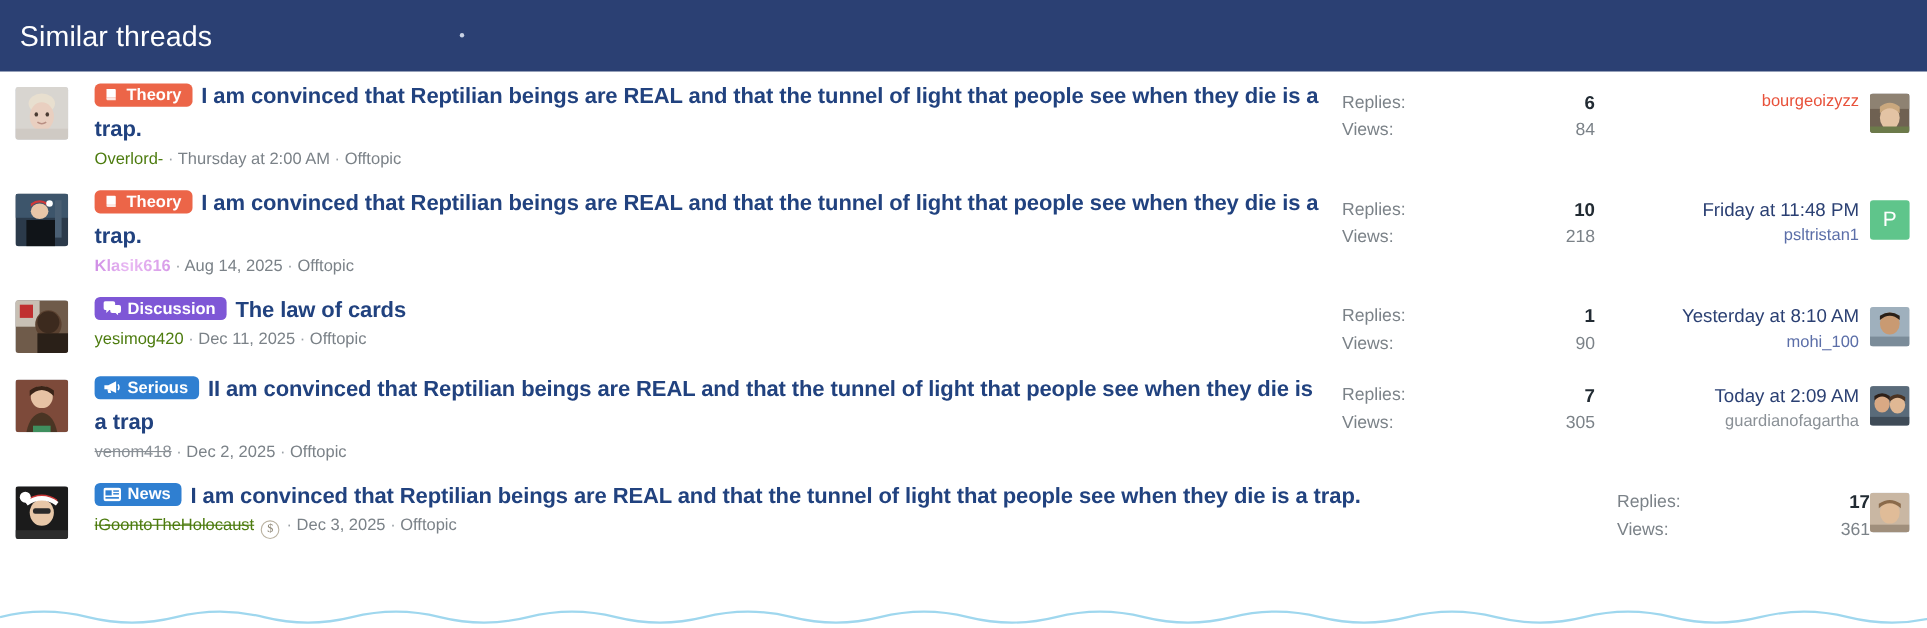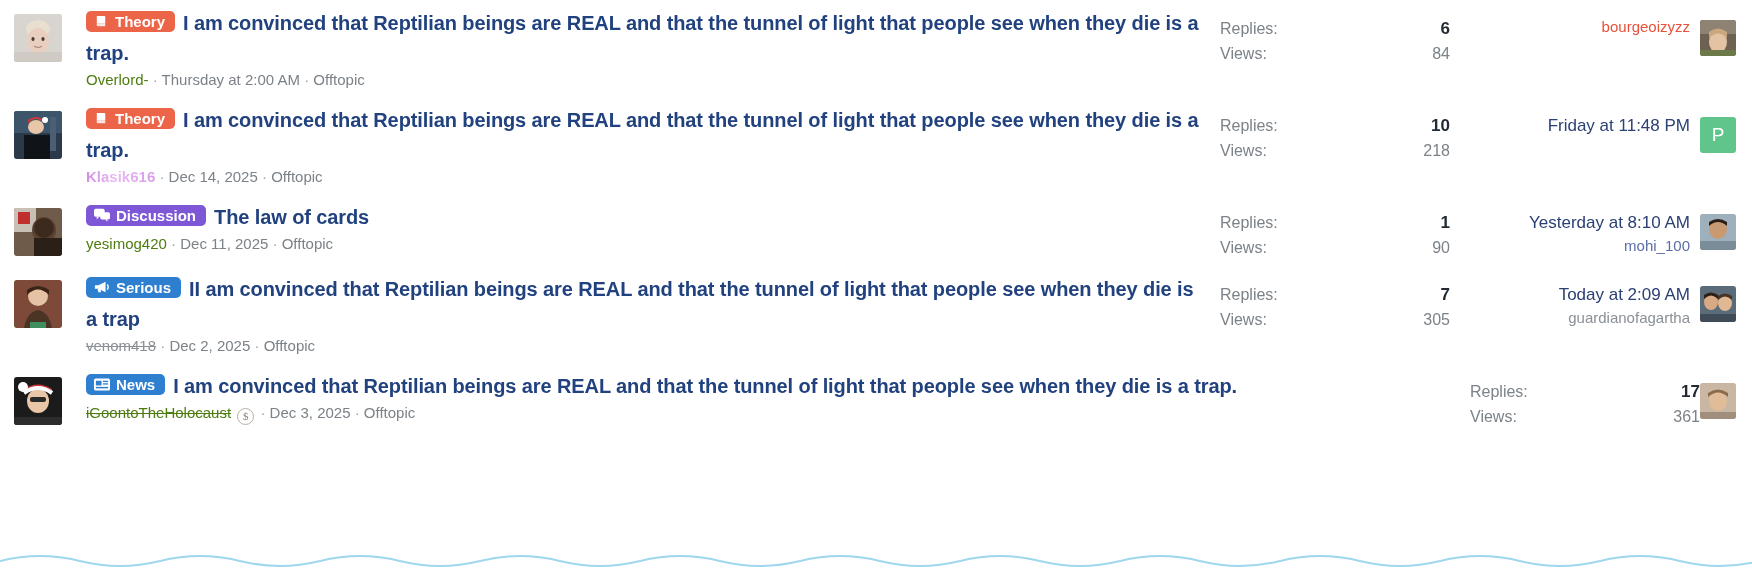--- a/index.html
+++ b/index.html
@@ -186,20 +186,24 @@
     left:0;bottom:0;
     width:1752px;height:22px;
     pointer-events:none;
   }
 </style>
 </head>
 <body>
 
 <div class="widget">
 
+  <div class="widget-header">
+    <span class="widget-title">Similar threads</span>
+    <span class="header-dot"></span>
+  </div>
 
   <div class="thread-list">
 
     <div class="thread-row">
       <div class="avatar">
         <svg viewBox="0 0 48 48">
             <rect width="48" height="48" fill="#d8d5d0"></rect>
             <ellipse cx="24" cy="15" rx="12" ry="9" fill="#e8dfcf"></ellipse>
             <ellipse cx="24" cy="27" rx="11" ry="13" fill="#e9cfc0"></ellipse>
             <rect y="38" width="48" height="10" fill="#cfcac4"></rect>
@@ -266,35 +270,36 @@
             <span>
                 <svg width="15" height="15" viewBox="0 0 16 16">
                   <path d="M3 2h8a1 1 0 0 1 1 1v7H4a1 1 0 0 0-1 1V2z" fill="#fff"></path>
                   <path d="M3 11a1 1 0 0 1 1-1h8v3H4a1 1 0 0 1-1-1v-1z" fill="#fff" opacity=".85"></path>
                 </svg>
               </span>
             <span>Theory</span>
           </span><span class="thread-title">I am convinced that Reptilian beings are REAL and that the tunnel of light that people see when they die is a trap.</span>
         </div>
         <div class="thread-meta">
-          <span class="meta-user purple">Klasik616</span><span class="meta-sep"> · </span><span>Dec 14, 2025</span><span class="meta-sep"> · </span><span>Offtopic</span>
+          <span class="meta-user purple">Klasik616</span><span class="meta-sep"> · </span><span>Aug 14, 2025</span><span class="meta-sep"> · </span><span>Offtopic</span>
         </div>
       </div>
       <div class="thread-stats">
         <div class="stat-row replies">
           <span class="stat-label">Replies:</span>
           <span class="stat-value">10</span>
         </div>
         <div class="stat-row views">
           <span class="stat-label">Views:</span>
           <span class="stat-value">218</span>
         </div>
       </div>
       <div class="thread-last">
         <div class="last-date">Friday at 11:48 PM</div>
+        <div class="last-user blue">psltristan1</div>
       </div>
       <div class="last-avatar letter">P</div>
     </div>
 
     <div class="thread-row">
       <div class="avatar">
         <svg viewBox="0 0 48 48">
             <rect width="48" height="48" fill="#6f5b4a"></rect>
             <rect x="0" y="0" width="22" height="24" fill="#c8c0b4"></rect>
             <rect x="4" y="4" width="12" height="12" fill="#c03030"></rect>

